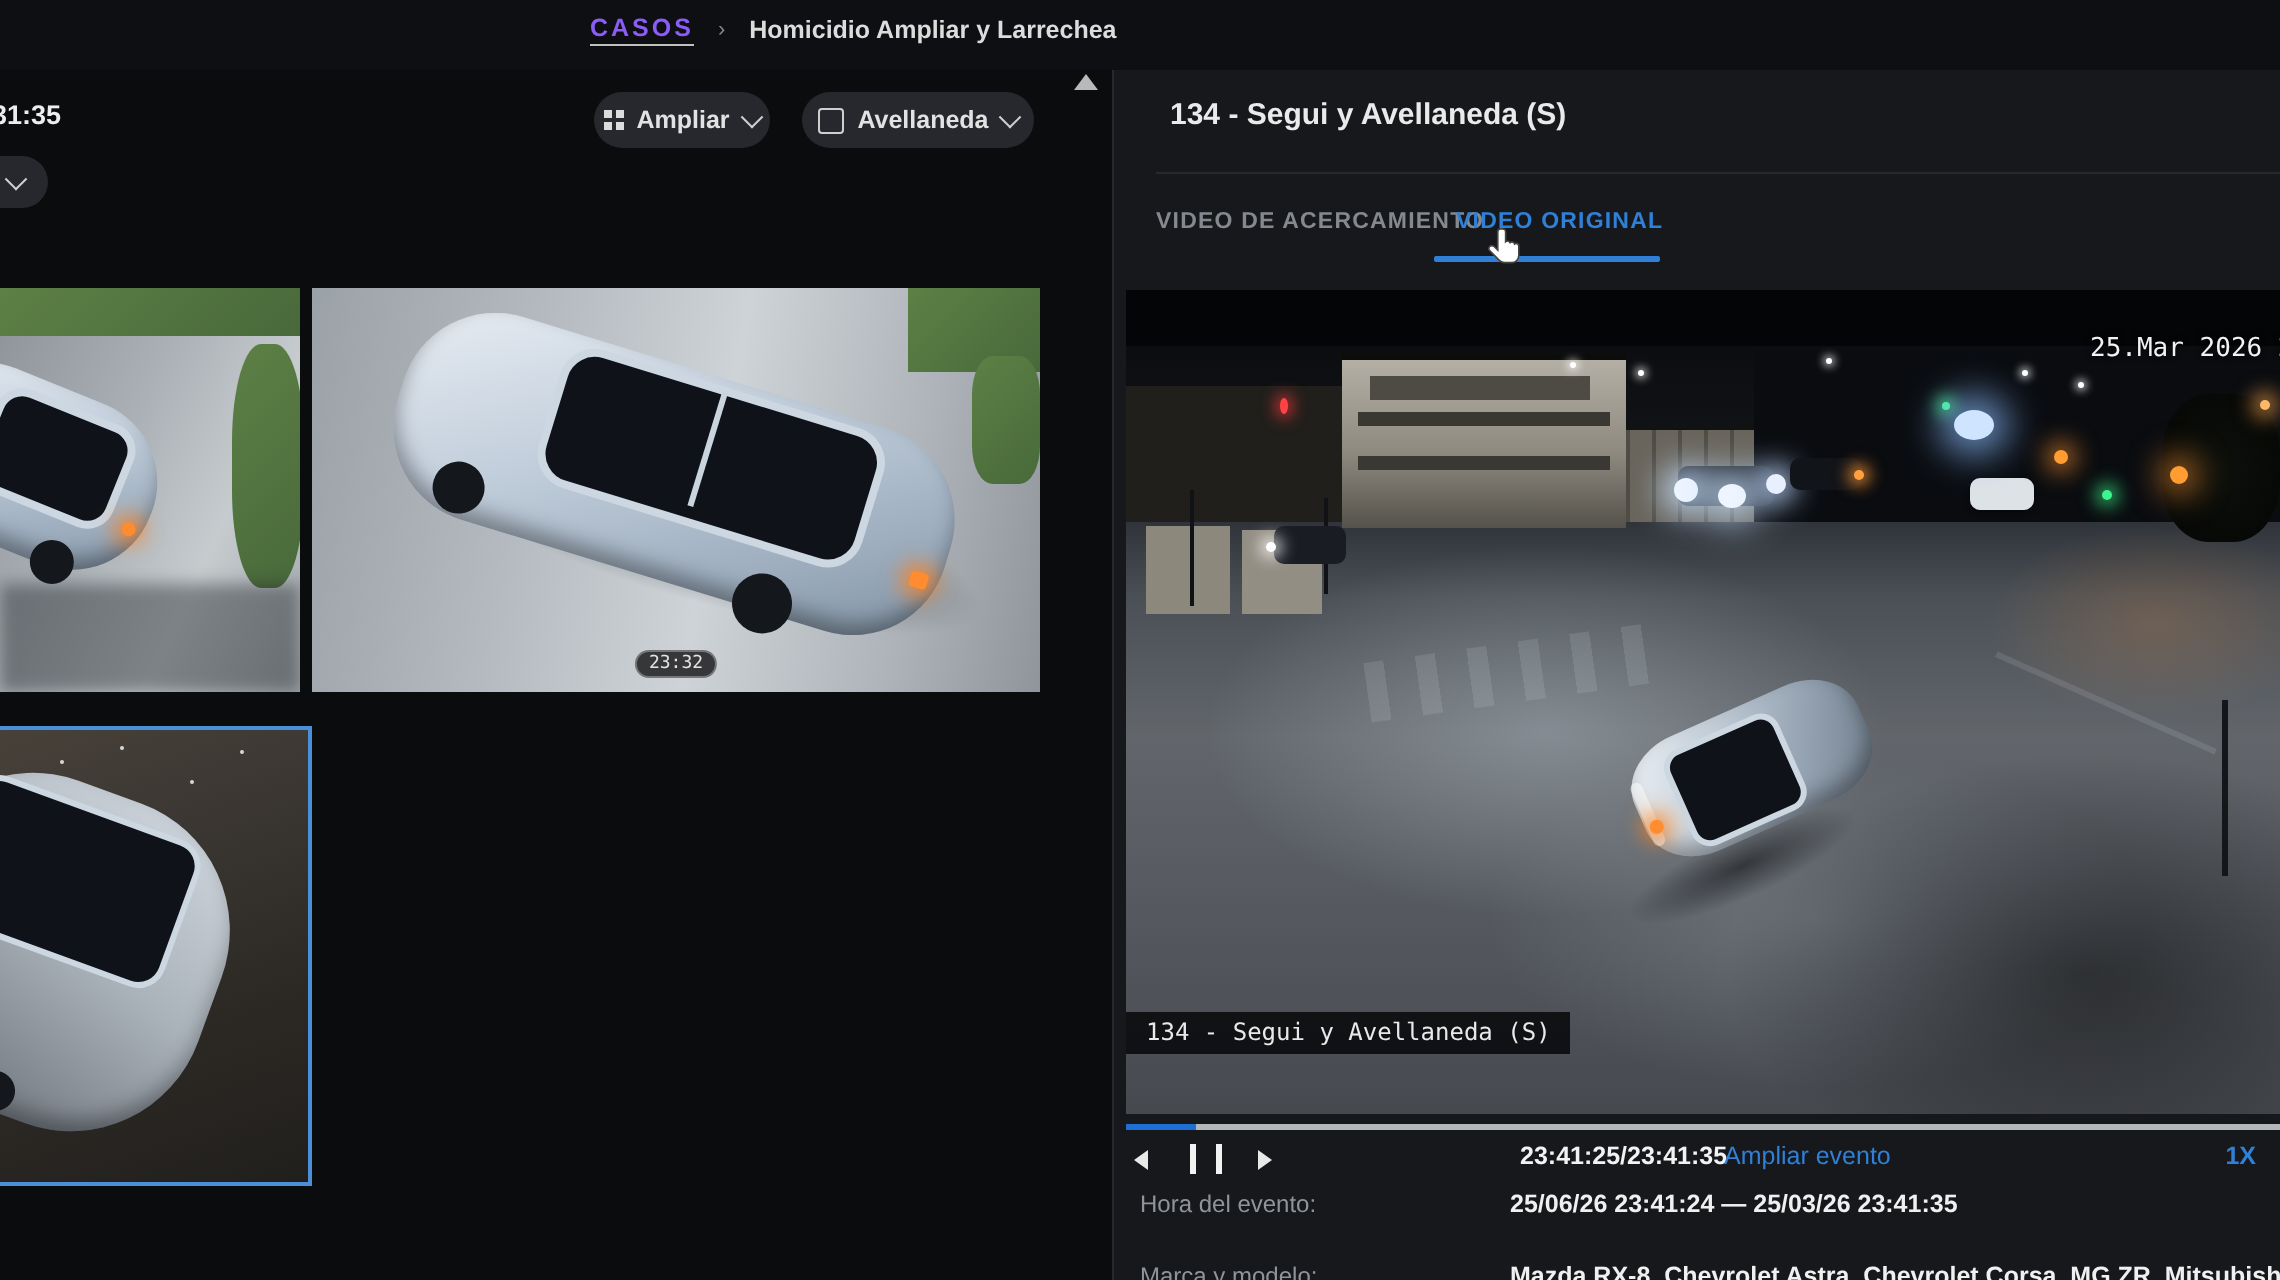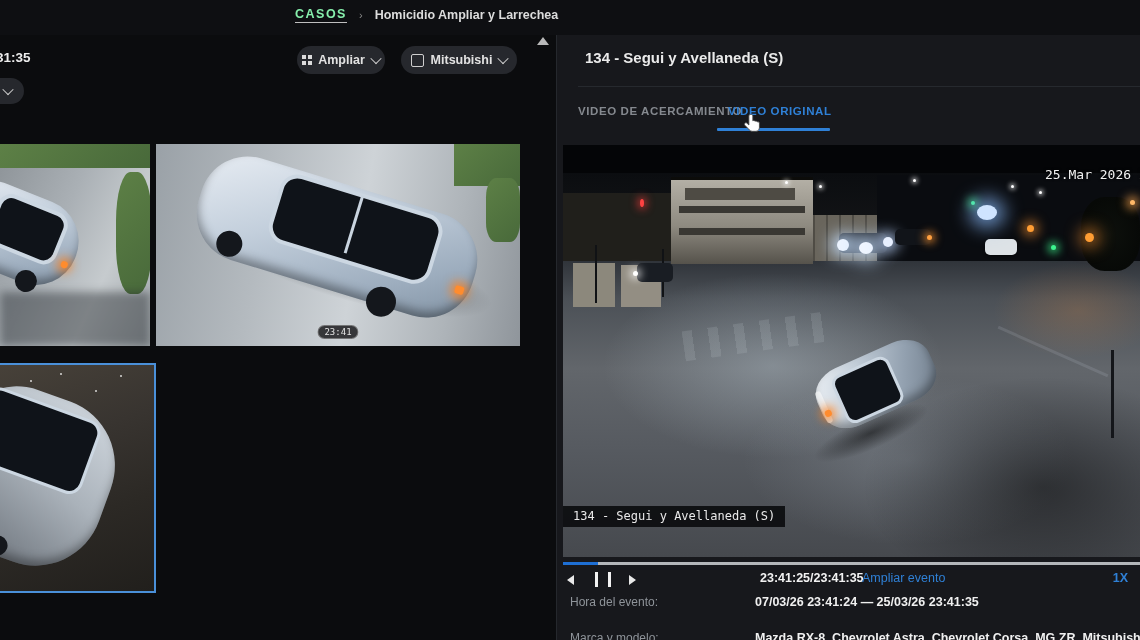--- a/index.html
+++ b/index.html
@@ -5,21 +5,21 @@
   html,body{margin:0;padding:0;background:#000;}
   .screen{position:relative;width:1140px;height:640px;overflow:hidden;
           background:#0b0c0e;font-family:"Liberation Sans",sans-serif;
           -webkit-font-smoothing:antialiased;}
   .abs{position:absolute;}
 
   
   .topbar{left:0;top:0;width:1140px;height:35px;background:#0e0f12;}
   .breadcrumb{left:295px;top:7px;display:flex;align-items:center;gap:12px;
               font-size:12.5px;color:#d6d6d6;}
-  .crumb-root{color:#86efac;font-weight:700;letter-spacing:1.5px;
+  .crumb-root{color:#8b5cf6;font-weight:700;letter-spacing:1.5px;
               border-bottom:1px solid #bfbfbf;padding-bottom:1px;cursor:pointer;}
   .crumb-sep{color:#8a8a8a;font-size:11px;}
   .crumb-cur{color:#dcdcdc;font-weight:600;}
 
   
   .clip-time{left:-4px;top:50px;font-size:13.5px;font-weight:700;color:#ededed;}
   .pill{background:#26282d;border-radius:14px;display:flex;align-items:center;
         justify-content:center;gap:7px;color:#e2e2e2;font-size:12.5px;font-weight:600;}
   .mini-pill{left:-34px;top:78px;width:58px;height:26px;}
   .mini-pill .chev{margin-left:26px;}
@@ -146,21 +146,21 @@
     <span class="chev"></span>
   </div>
 
   <div class="abs pill btn-rejilla">
     <span class="grid-ico"></span>
     <span>Ampliar</span>
     <span class="chev"></span>
   </div>
   <div class="abs pill btn-select">
     <span class="sq-ico"></span>
-    <span>Mitsubishi</span>
+    <span>Avellaneda</span>
     <span class="chev"></span>
   </div>
   <div class="abs caret-up"></div>
 
   <div class="abs thumb thumb1">
     <div class="abs day-bg1"></div>
     <div class="abs grass" style="left:0;top:0;width:150px;height:24px;"></div>
     <div class="abs grass" style="left:116px;top:28px;width:36px;height:122px;border-radius:40%;"></div>
     <div class="abs wetpatch"></div>
     <div class="car-wrap" style="left:-52px;top:46px;width:132px;height:86px;transform:rotate(22deg);">
@@ -177,21 +177,21 @@
     <div class="abs grass" style="left:330px;top:34px;width:34px;height:64px;border-radius:30%;"></div>
     <div class="shadow-blob" style="left:60px;top:92px;width:280px;height:66px;transform:rotate(15deg);"></div>
     <div class="car-wrap" style="left:38px;top:40px;width:286px;height:106px;transform:rotate(17deg);">
       <div class="car-body" style="border-radius:48px;"></div>
       <div class="car-glass" style="left:26%;top:4%;width:56%;height:60%;border-radius:18px;"></div>
       <div class="abs" style="left:54%;top:6%;width:3px;height:56%;background:#c9d4df;"></div>
       <div class="wheel" style="left:10%;top:74%;width:26px;height:26px;"></div>
       <div class="wheel" style="left:66%;top:82%;width:30px;height:30px;"></div>
       <div class="taillamp" style="right:6px;top:60%;width:9px;height:8px;border-radius:2px;"></div>
     </div>
-    <div class="abs badge">23:41</div>
+    <div class="abs badge">23:32</div>
   </div>
 
   <div class="abs thumb thumb3">
     <div class="abs night-bg"></div>
     <span class="speck" style="left:30px;top:15px;"></span>
     <span class="speck" style="left:95px;top:25px;"></span>
     <span class="speck" style="left:120px;top:10px;"></span>
     <span class="speck" style="left:60px;top:8px;"></span>
     <div class="car-wrap" style="left:-58px;top:26px;width:168px;height:170px;transform:rotate(20deg);">
       <div class="car-body" style="border-radius:40%;background:linear-gradient(200deg,#d2d9e0 0%,#aab2ba 45%,#7d848c 80%);"></div>
@@ -278,21 +278,21 @@
     <div class="progress" style="width: 6%;"></div>
   </div>
   <div class="abs ctl tri-l"></div>
   <div class="abs ctl pause"></div>
   <div class="abs ctl tri-r"></div>
   <div class="abs ptime">23:41:25/23:41:35</div>
   <div class="abs plink">Ampliar evento</div>
   <div class="abs pspeed">1X</div>
 
   <div class="abs meta-label mrow1">Hora del evento:</div>
-  <div class="abs meta-value mrow1">07/03/26 23:41:24  —  25/03/26 23:41:35</div>
+  <div class="abs meta-value mrow1">25/06/26 23:41:24  —  25/03/26 23:41:35</div>
   <div class="abs meta-label mrow2">Marca y modelo:</div>
   <div class="abs meta-value mrow2">Mazda RX-8, Chevrolet Astra, Chevrolet Corsa, MG ZR, Mitsubishi Lancer</div>
 
   <svg class="abs cursor" viewBox="0 0 24 28">
     <path d="M9 2.5c-.9 0-1.5.7-1.5 1.5v10l-2-1.9c-.7-.7-1.8-.7-2.4 0-.6.7-.6 1.7.1 2.3l5 5.1c.7.7 1.6 1.4 3.1 1.4h3.7c2.3 0 4-1.7 4-4v-5c0-.8-.7-1.5-1.5-1.5-.3 0-.6.1-.8.3-.2-.6-.8-1.1-1.5-1.1-.4 0-.7.1-1 .4-.3-.5-.8-.9-1.5-.9-.3 0-.7.1-.9.3V4c0-.8-.7-1.5-1.5-1.5z" fill="#ffffff" stroke="#444" stroke-width="0.9"></path>
   </svg>
 
 </div>
 
 </body></html>

